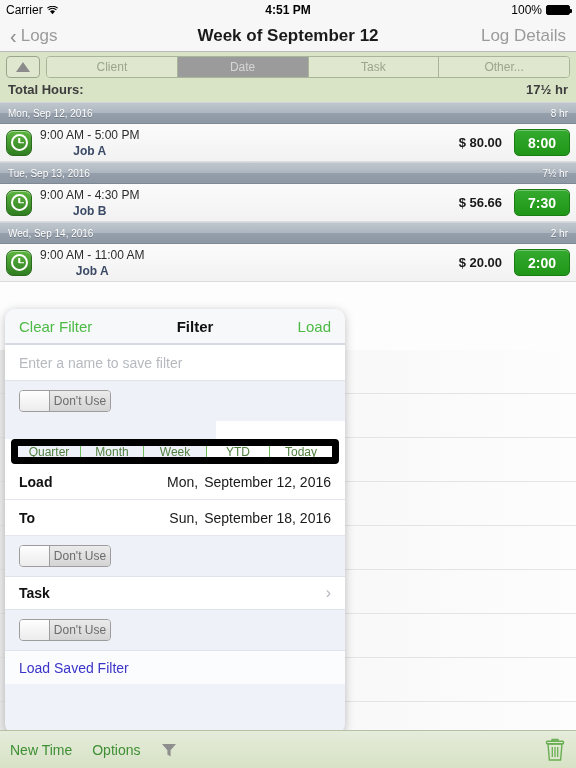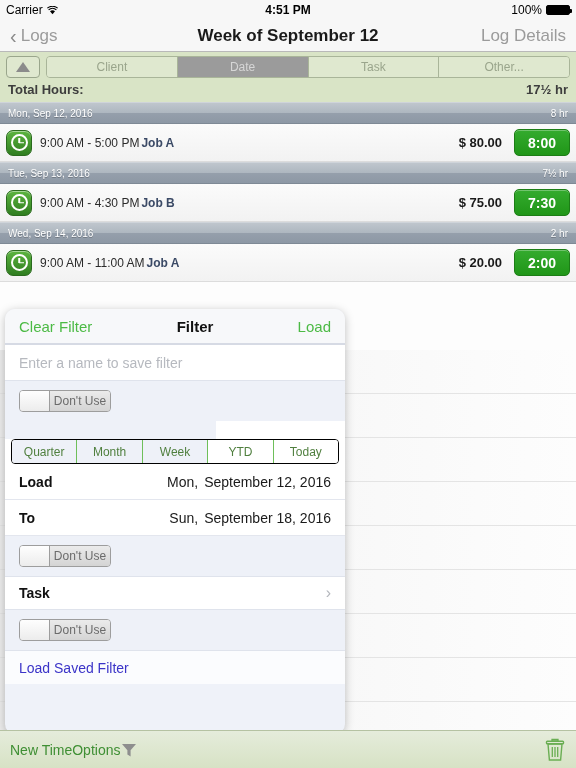--- a/index.html
+++ b/index.html
@@ -100,21 +100,21 @@
   }
   .clock-face {
     width: 17px; height: 17px; border-radius: 50%;
     border: 2px solid #ffffff; position: relative;
   }
   .clock-face::before, .clock-face::after {
     content: ""; position: absolute; background: #ffffff; left: 50%; top: 50%;
   }
   .clock-face::before { width: 1.5px; height: 5px; transform: translate(-50%,-100%); }
   .clock-face::after { width: 5px; height: 1.5px; transform: translate(0,-50%); }
-  .row-txt { margin-left: 8px; display: flex; gap: 2px; }
+  .row-txt { margin-left: 8px; display: flex; flex-direction: column; gap: 2px; }
   .row-time { font-size: 12px; color: #2b2b2b; }
   .row-job { font-size: 12px; color: #3b4a66; font-weight: bold; text-align: center; }
   .row-amt { margin-left: auto; font-size: 13px; font-weight: bold; color: #1a1a1a; }
   .badge {
     margin-left: 12px; width: 56px; height: 27px; border-radius: 5px;
     background: linear-gradient(to bottom, #34ab2e 0%, #209618 100%);
     border: 1px solid #1c7d16;
     color: #fff; font-size: 14px; font-weight: bold;
     display: flex; align-items: center; justify-content: center;
     box-shadow: inset 0 1px 0 rgba(255,255,255,0.3);
@@ -147,21 +147,21 @@
     width: 92px; height: 22px; border: 1px solid #9d9d9d; border-radius: 4px;
     display: flex; align-items: stretch; overflow: hidden;
     background: linear-gradient(to bottom, #fdfdfd 0%, #e2e2e2 100%);
   }
   .sw-knob { width: 30px; background: linear-gradient(to bottom, #fefefe 0%, #ececec 100%); border-right: 1px solid #9d9d9d; }
   .sw-lbl { flex: 1; display: flex; align-items: center; justify-content: center;
     font-size: 12px; color: #6b6b6b;
     background: linear-gradient(to bottom, #ebebeb 0%, #d4d4d4 100%); }
   .blue-band { height: 18px; background: #eef1f8; width: 62%; }
   .dateseg-wrap { background: #fff; padding: 0 6px 0 6px; }
-  .dateseg { display: flex; height: 25px; border: 1px solid #000000; border-radius: 4px; overflow: hidden; }
+  .dateseg { display: flex; height: 25px; border: 7px solid #000000; border-radius: 4px; overflow: hidden; }
   .ds-item { flex: 1; display: flex; align-items: center; justify-content: center;
     font-size: 12px; color: #4f7f3e; border-right: 1px solid #6ebf5a; background: #fff; }
   .ds-item:last-child { border-right: none; }
   .ds-item.tint { background: #eef1f8; }
   .dt-row {
     height: 36px; background: #fff; display: flex; align-items: center;
     padding: 0 14px; border-bottom: 1px solid #e3e6ee;
   }
   .dt-lbl { font-size: 14px; font-weight: bold; color: #111; }
   .dt-val { margin-left: auto; font-size: 14px; color: #1a1a1a; }
@@ -183,21 +183,21 @@
     border-left: 13px solid transparent; border-right: 13px solid transparent;
     border-top: 13px solid #fbfcfe;
     filter: drop-shadow(0 2px 2px rgba(0,0,0,0.15));
   }
 
   
   .toolbar {
     position: absolute; left: 0; bottom: 0; width: 576px; height: 38px;
     background: linear-gradient(to bottom, #e5ecdb 0%, #d7e2c5 100%);
     border-top: 1px solid #b5c2a2;
-    display: flex; align-items: center; padding: 0 10px; gap: 0;
+    display: flex; align-items: center; padding: 0 10px; gap: 20px;
   }
   .tb-link { color: #3f8f34; font-size: 14px; }
   .funnel { width: 18px; height: 18px; }
   .trash { margin-left: auto; width: 22px; height: 24px; }
 </style>
 </head>
 <body>
 
 <div id="screen">
 
@@ -271,21 +271,21 @@
       <span>7½ hr</span>
     </div>
     <div class="row">
       <div class="clock-ic">
           <div class="clock-face"></div>
         </div>
       <div class="row-txt">
         <span class="row-time">9:00 AM - 4:30 PM</span>
         <span class="row-job">Job B</span>
       </div>
-      <span class="row-amt">$ 75.00</span>
+      <span class="row-amt">$ 56.66</span>
       <span class="badge">7:30</span>
     </div>
 
     <div class="sec-header">
       <span>Wed, Sep 14, 2016</span>
       <span>2 hr</span>
     </div>
     <div class="row">
       <div class="clock-ic">
           <div class="clock-face"></div>

